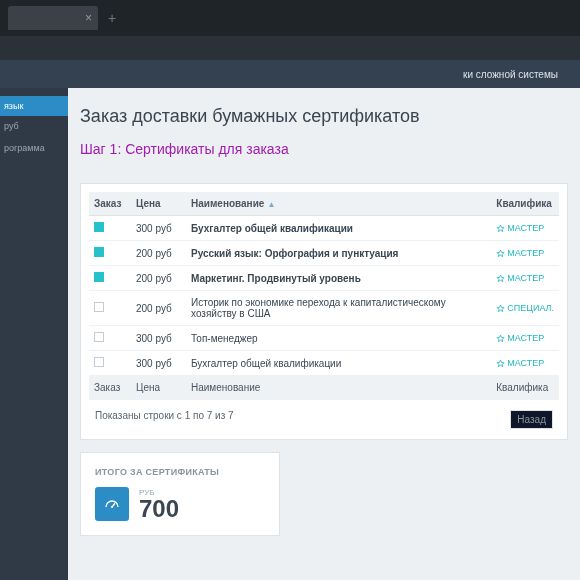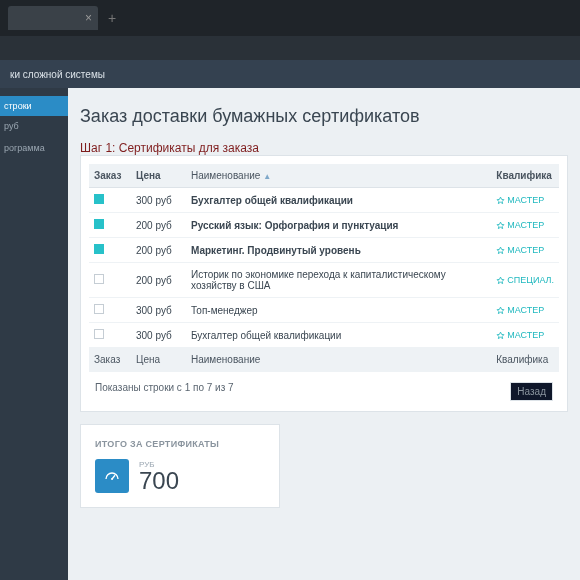--- a/index.html
+++ b/index.html
@@ -9,46 +9,46 @@
 .tab{width:90px;height:24px;background:#3a4148;border-radius:3px 3px 0 0;display:flex;align-items:center;justify-content:flex-end;padding-right:6px}
 .tab-close{color:#999;font-size:12px;cursor:pointer}
 .tab-plus{color:#777;font-size:14px;margin-left:10px;cursor:pointer}
 .url-bar{height:24px;background:#2a3138}
 .app{display:flex;height:520px;background:#2f3a46}
 .sidebar{width:68px;background:#2f3a46;padding-top:8px}
 .sb-item{color:#9aa6b1;font-size:9px;padding:5px 4px;white-space:nowrap;overflow:hidden;cursor:pointer}
 .sb-item.active{background:#2b8cc6;color:#fff}
 .main{flex:1;background:#ecf0f3;padding:18px 12px;overflow:hidden}
 .title{font-size:18px;color:#3a4651;font-weight:400;margin-bottom:14px}
-.subtitle{font-size:12px;color:#7f1d1d;margin-bottom:0}
+.subtitle{font-size:14px;color:#a21caf;margin-bottom:26px}
 .panel{background:#fff;border:1px solid #dde3e8;padding:8px}
 .controls{display:flex;justify-content:space-between;align-items:center;font-size:10px;color:#4a5560;padding:2px 4px 6px}
 .controls select{font-size:10px;border:1px solid #ccc;padding:1px 2px}
 .controls input{border:1px solid #ccc;width:50px;height:14px;font-size:10px}
 table{width:100%;border-collapse:collapse;font-size:10px}
 th{background:#eef2f5;color:#4a5560;text-align:left;padding:6px 5px;border-bottom:1px solid #dde3e8;font-weight:700}
-th.name{font-weight:400}
+th.name{font-weight:700}
 td{padding:6px 5px;border-bottom:1px solid #eef2f5;color:#3a4651}
 .chk{width:10px;height:10px;border:1px solid #c5cdd4;display:inline-block}
 .chk.on{background:#27c1c9;border-color:#27c1c9}
 .bold{font-weight:700}
 .badge{color:#1fb8bf;font-weight:400;font-size:9px;white-space:nowrap}
 .badge svg{width:9px;height:9px;vertical-align:middle;margin-right:2px}
 tfoot td{background:#eef2f5;color:#4a5560;font-weight:400;padding:6px 5px}
 .sort{color:#7fa8c9;font-size:8px;margin-left:3px}
 .pager{display:flex;justify-content:space-between;align-items:flex-start;font-size:10px;color:#5a6570;padding:10px 6px 2px}
 .pager-btn{border:1px solid #dde3e8;padding:3px 6px;color:#8a949e;background:#0f172a;cursor:pointer}
 .total-card{background:#fff;border:1px solid #dde3e8;padding:14px;margin-top:12px;width:200px}
 .total-title{font-size:9px;color:#8a949e;font-weight:700;letter-spacing:.3px;margin-bottom:10px}
 .total-row{display:flex;align-items:center;gap:10px}
 .total-icon{width:34px;height:34px;background:#2b8cc6;border-radius:3px;display:flex;align-items:center;justify-content:center}
 .total-icon svg{width:18px;height:18px}
 .total-curr{font-size:8px;color:#9aa6b1}
-.total-sum{font-size:24px;color:#3a4651;font-weight:400;line-height:1}
-.header-bar{height:28px;background:#344150;display:flex;align-items:center;justify-content:space-between;padding:0 10px}
+.total-sum{font-size:24px;color:#3a4651;font-weight:700;line-height:1}
+.header-bar{height:28px;background:#344150;display:flex;align-items:center;justify-content:flex-end;padding:0 10px}
 .hb-left{color:#dbe2e8;font-size:10px}
 .hb-right{display:flex;gap:12px}
 .hb-right .ic{color:#8a98a6}
 </style>
 </head>
 <body>
 
 <div class="browser">
   <div class="chrome-top">
     <div class="tab">
@@ -66,21 +66,21 @@
           </svg></span>
       <span class="ic"><svg viewBox="0 0 16 16">
             <circle cx="8" cy="6" r="3.2" fill="none" stroke="#c9d45a" stroke-width="1.3"></circle>
             <path stroke="#c9d45a" stroke-width="1.3" d="M6 11h4M6.5 13h3"></path>
           </svg></span>
     </div>
   </div>
 
   <div class="app">
     <div class="sidebar">
-      <div class="sb-item active">строки</div>
+      <div class="sb-item active">язык</div>
       <div class="sb-item">руб</div>
       <div class="sb-item" style="margin-top:2px">рограмма</div>
     </div>
 
     <div class="main">
       <div class="title">Заказ доставки бумажных сертификатов</div>
       <div class="subtitle">Шаг 1: Сертификаты для заказа</div>
 
       <div class="panel">
 

